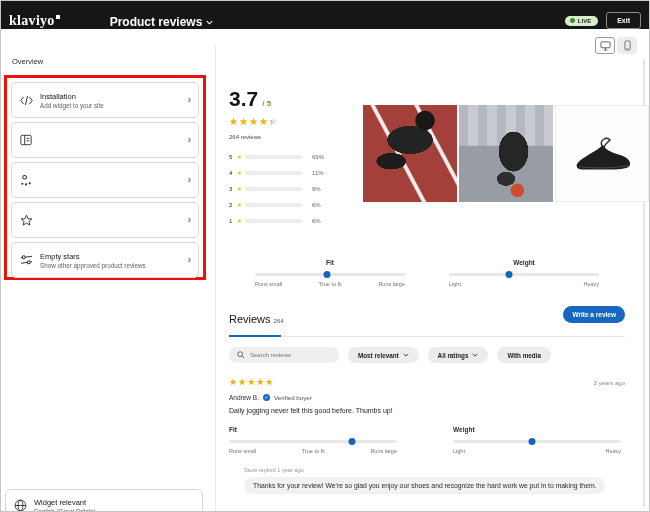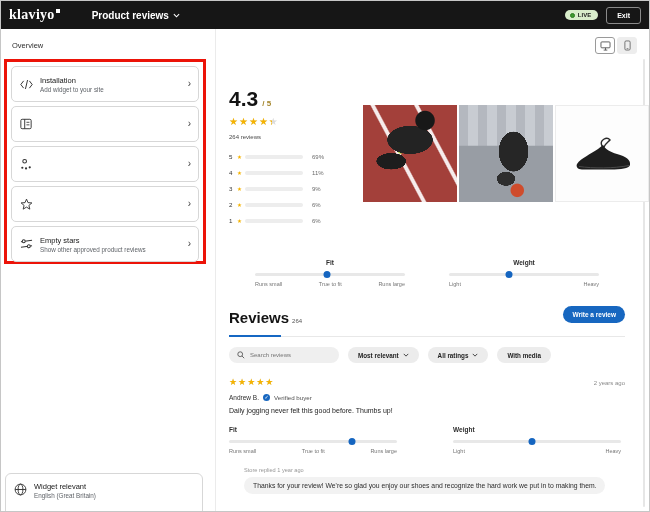--- a/index.html
+++ b/index.html
@@ -1,30 +1,30 @@
 <!DOCTYPE html>
 <html><head>
 <meta charset="utf-8">
 <style>
   * { margin:0; padding:0; box-sizing:border-box; }
   body { font-family:"Liberation Sans", sans-serif; background:#fff; }
   .frame { position:relative; width:650px; height:512px; border:1px solid #c6c6c6; background:#fff; overflow:hidden; }
 
   
-  .topbar { position:absolute; top:0; left:0; right:0; height:28px; background:#161616; display:flex; align-items:center; padding:0 8px; }
+  .topbar { position:absolute; top:0; left:0; right:0; height:28px; background:#161616; display:flex; align-items:flex-end; padding:0 8px; }
   .logo { color:#fff; font-family:"Liberation Serif", serif; font-size:14px; font-weight:600; letter-spacing:.3px; display:flex; align-items:flex-start; }
   .logo-mark { width:4px; height:4px; background:#fff; display:inline-block; margin:2px 0 0 1px; }
-  .product-menu { margin-left:32px; color:#fff; font-size:10px; font-weight:bold; display:flex; align-items:center; gap:4px; cursor:pointer; }
+  .product-menu { margin-left:50px; color:#fff; font-size:12px; font-weight:bold; display:flex; align-items:center; gap:4px; cursor:pointer; }
   .topbar-right { margin-left:auto; display:flex; align-items:center; gap:8px; }
   .live-badge { background:#d9edcb; border-radius:9px; padding:2px 7px 2px 5px; display:flex; align-items:center; gap:3px; font-size:6px; font-weight:bold; color:#1c1c1c; }
   .live-dot { width:5px; height:5px; border-radius:50%; background:#3f9b30; border:1px solid #2c7a21; }
   .exit-btn { border:1px solid #8a8a8a; border-radius:3px; color:#fff; background:transparent; font-size:7px; font-weight:bold; padding:4px 10px; cursor:pointer; }
 
   
-  .sidebar { position:absolute; left:0; top:28px; width:215px; bottom:0; background:#fff; border-right:1px solid #ebebeb; }
+  .sidebar { position:absolute; left:0; top:44px; width:215px; bottom:0; background:#fff; border-right:1px solid #ebebeb; }
   .overview-label { font-size:7.5px; color:#2b2b2b; padding:12px 0 0 11px; }
   .annotation-box { position:absolute; left:3px; top:30px; width:202px; height:205px; border:3px solid #ec1308; background:transparent; }
   .nav-card { margin:4px; height:36px; background:#fff; border:1px solid #d7d7d7; border-radius:5px; display:flex; align-items:center; padding:0 7px; cursor:pointer; }
   .nav-icon { width:14px; height:14px; flex:none; margin-right:7px; display:flex; align-items:center; justify-content:center; }
   .nav-texts { display:flex; flex-direction:column; gap:1px; }
   .nav-title { font-size:7.5px; font-weight:normal; color:#181818; }
   .nav-sub { font-size:6.3px; color:#5f6368; }
   .nav-chevron { margin-left:auto; color:#3c3c3c; font-size:10px; line-height:1; }
   .lang-card { position:absolute; left:4px; top:444px; width:198px; height:70px; background:#fff; border:1px solid #d7d7d7; border-radius:6px; display:flex; align-items:flex-start; padding:8px 7px; cursor:pointer; }
 
@@ -79,21 +79,21 @@
   .attr-group { width:150px; }
   .attr-group.in-review { width:168px; }
   .attr-label-center { text-align:center; font-size:6.5px; font-weight:bold; color:#2e2e2e; margin-bottom:7px; }
   .attr-label-left { text-align:left; font-size:6.5px; font-weight:bold; color:#2e2e2e; margin-bottom:7px; }
   .attr-track { position:relative; height:3px; background:#e8e8e8; border-radius:2px; }
   .attr-dot { position:absolute; top:-2px; width:7px; height:7px; border-radius:50%; background:#1565c0; transform:translateX(-50%); cursor:pointer; }
   .attr-ends { display:flex; justify-content:space-between; font-size:5.5px; color:#767676; margin-top:5px; }
 
   .reviews-head { position:relative; margin-top:22px; border-bottom:1px solid #e8e8e8; padding-bottom:9px; }
   .reviews-tab { display:inline-flex; align-items:baseline; gap:3px; cursor:pointer; }
-  .reviews-tab-label { font-size:15px; font-weight:bold; color:#141414; }
+  .reviews-tab-label { font-size:11px; font-weight:normal; color:#141414; }
   .reviews-tab-count { font-size:6px; color:#555; }
   .tab-underline { position:absolute; left:0; bottom:-1px; width:52px; height:2px; background:#1567c3; }
   .write-btn { position:absolute; right:0; top:-3px; background:#1767c0; color:#fff; border:none; border-radius:11px; font-size:6.5px; font-weight:bold; padding:5px 9px; cursor:pointer; }
 
   .filters-row { display:flex; align-items:center; gap:9px; margin-top:10px; }
   .search-pill { width:110px; height:16px; background:#efefef; border-radius:9px; display:flex; align-items:center; gap:5px; padding:0 8px; }
   .search-pill input { border:none; background:transparent; outline:none; font-size:6px; color:#333; width:80px; font-family:"Liberation Sans", sans-serif; }
   .filter-pill { height:16px; background:#ececec; border-radius:9px; display:flex; align-items:center; gap:4px; padding:0 10px; font-size:6.3px; font-weight:bold; color:#222; cursor:pointer; }
 
   .review-item { margin-top:15px; }
@@ -240,21 +240,21 @@
     </div>
 
     <div class="scroll-line"></div>
 
     <div class="widget">
 
 
       <div class="summary-row">
         <div class="summary-left">
           <div class="avg-row">
-            <span class="avg-num">4.3</span>
+            <span class="avg-num">3.7</span>
             <span class="avg-outof">/ 5</span>
           </div>
           <div class="stars summary-stars">
             <span class="stars-base">★★★★★</span><span class="stars-fill" style="width: 86%;">★★★★★</span>
           </div>
           <div class="review-count">264 reviews</div>
 
           <div class="histogram">
             <div class="hist-row">
               <span class="hist-label">5</span>

